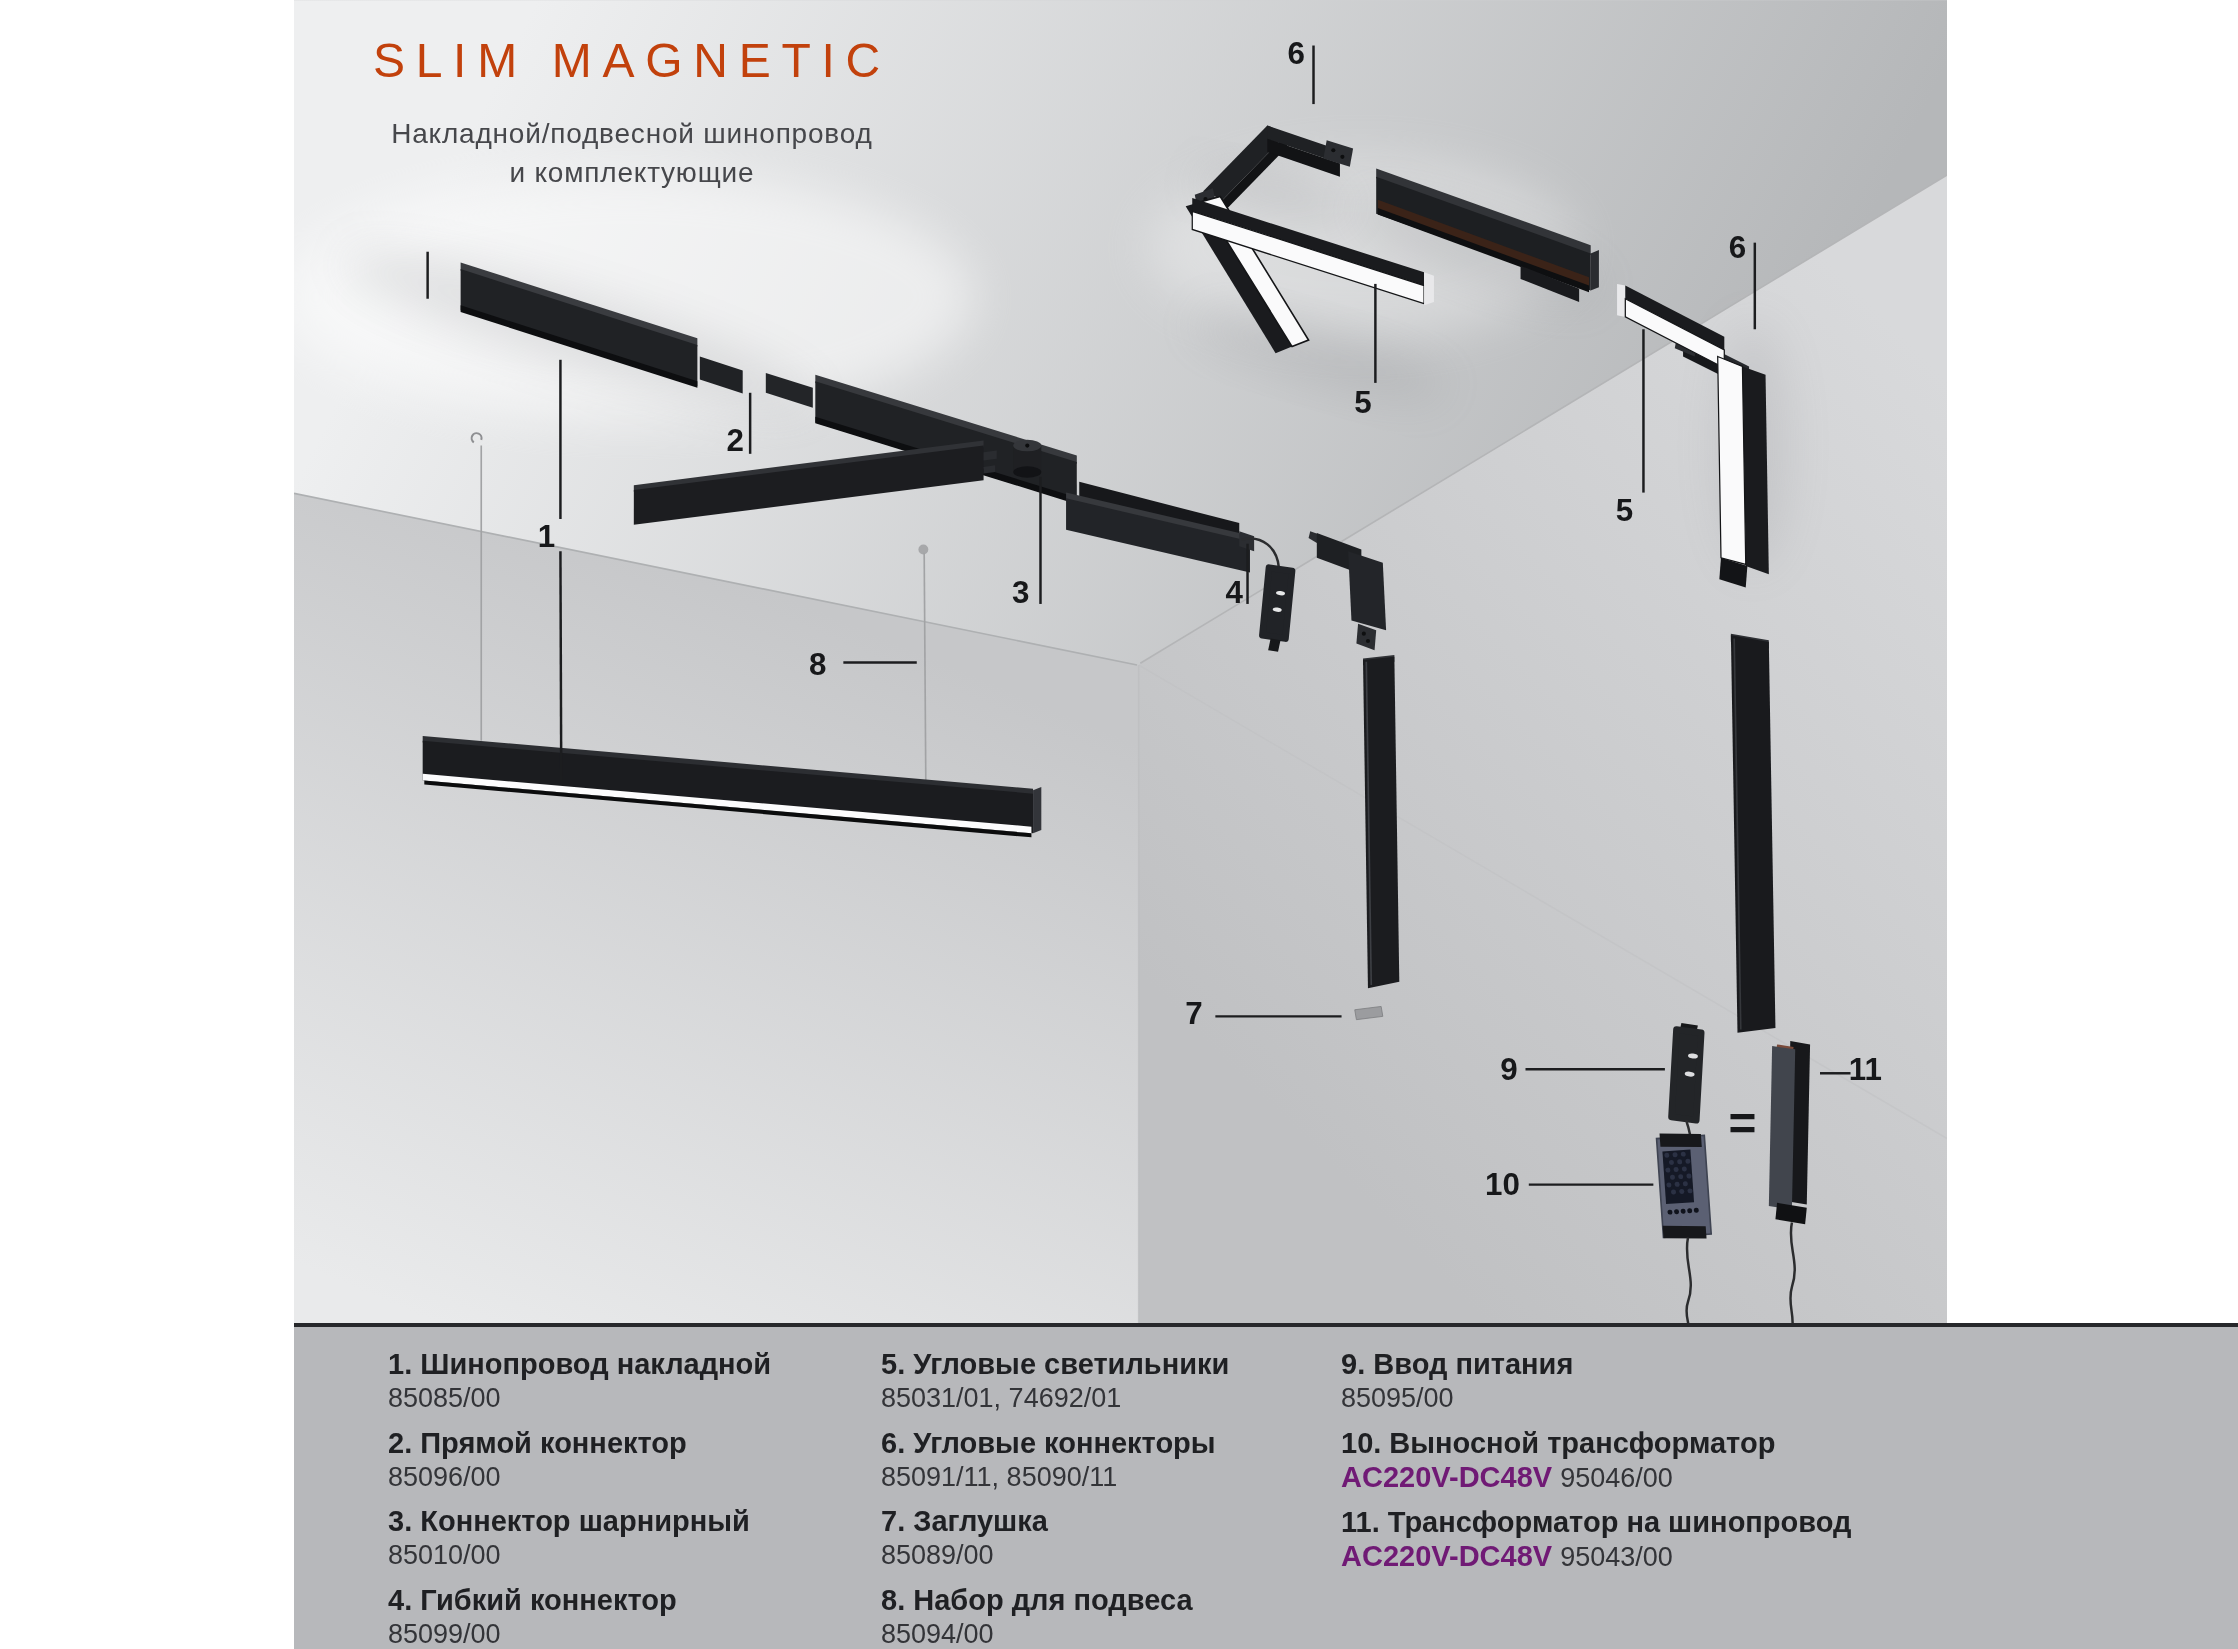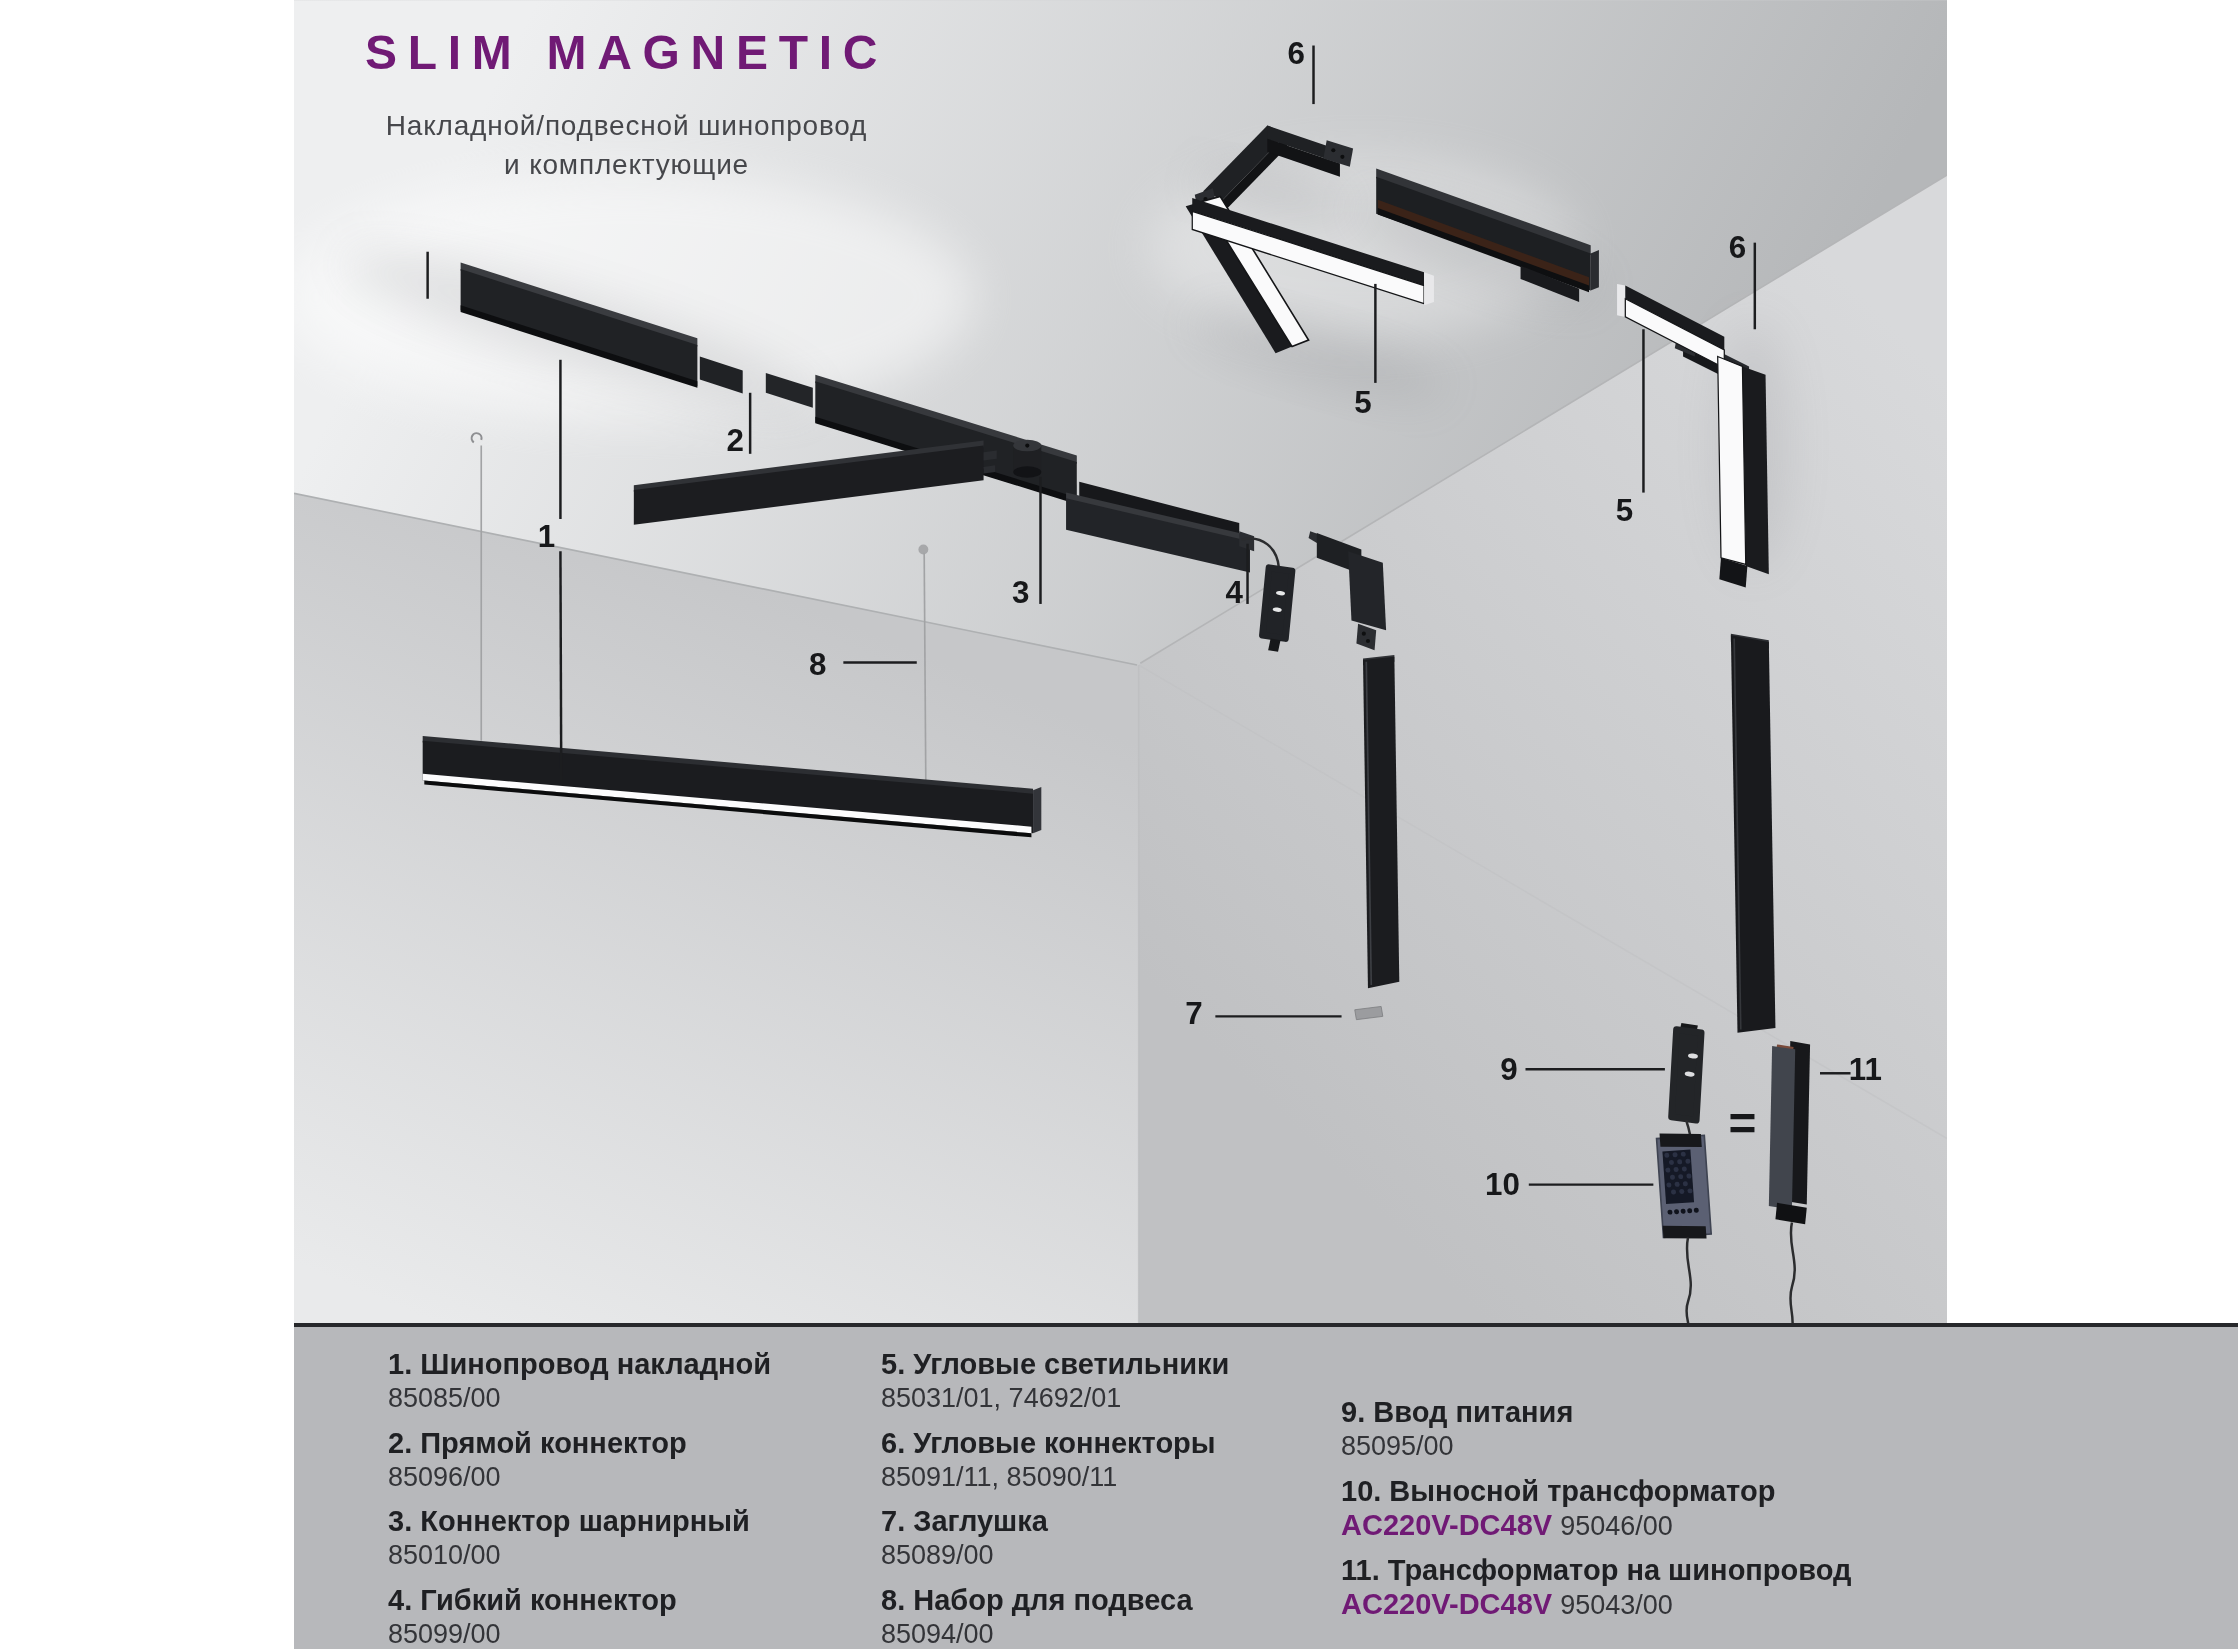--- a/index.html
+++ b/index.html
@@ -1,28 +1,28 @@
 <!DOCTYPE html>
 <html style="font-size:13px"><head>
 <meta charset="utf-8">
 <style>
   html,body{margin:0;padding:0;background:#ffffff;}
   .canvas{position:relative;width:2239px;height:1650px;background:#ffffff;overflow:hidden;
           font-family:"Liberation Sans", sans-serif;}
   .scene{position:absolute;left:294px;top:0;width:1653px;height:1650px;}
   .scene svg{position:absolute;left:0;top:0;}
   .title-block{position:absolute;left:67px;top:21.4px;}
-  .title-block h1{margin:4px;font-size:48px;font-weight:700;letter-spacing:10.7px;color:#701a75;}
+  .title-block h1{margin:12px;font-size:48px;font-weight:400;letter-spacing:10.7px;color:#c2410c;}
   .subtitle{margin-top:26px;font-size:28px;line-height:39px;color:#46474b;letter-spacing:0.8px;text-align:center;}
   .legend{position:absolute;left:0;top:1323px;width:1958px;height:327px;background:#b7b8bb;
           border-top:4.1px solid #27282b;box-sizing:border-box;}
   .legend .col{position:absolute;top:20px;}
   .col0{left:94px;width:462px;}
   .col1{left:587px;width:437px;}
-  .col2{left:1047px;width:577px;margin-top:48px;}
+  .col2{left:1047px;width:577px;}
   .legend .item{margin-bottom:11.5px;}
   .legend .t{font-size:29px;font-weight:700;color:#1f2023;line-height:35px;}
   .legend .c{font-size:27px;font-weight:400;color:#333438;line-height:32px;}
   .legend .c b{font-size:29px;font-weight:700;color:#701a75;}
   .co{font-weight:700;fill:#17181a;}
 </style>
 </head>
 <body>
 
 <div class="canvas">

